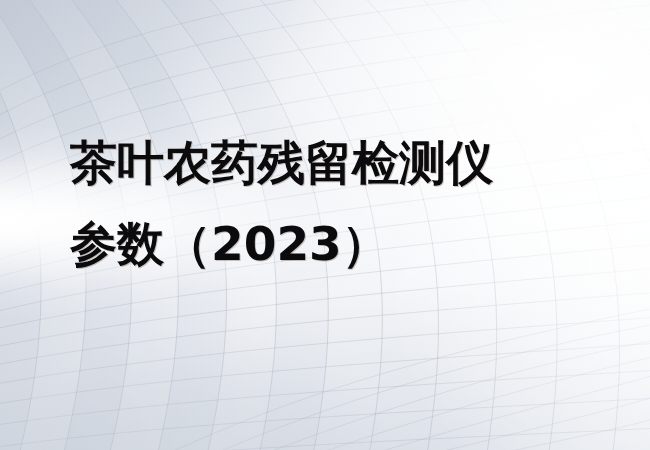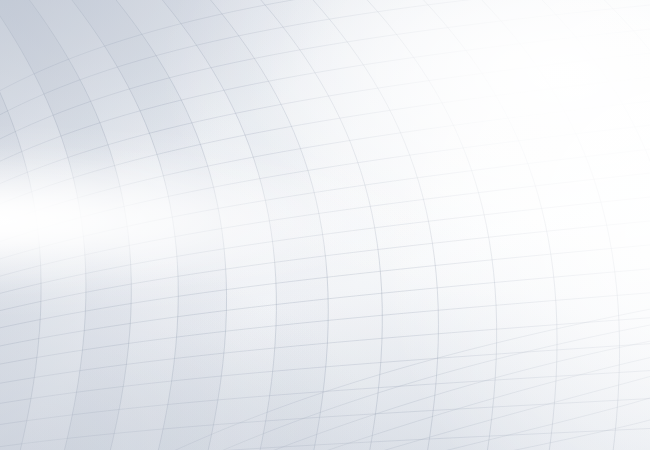--- a/index.html
+++ b/index.html
@@ -185,14 +185,18 @@
       </g>
     </svg>
   </div>
 
   <div class="bg-layer mesh-fade"></div>
   <div class="bg-layer bg-shade"></div>
   <div class="bg-layer bg-glow-tr"></div>
   <div class="bg-layer bg-glow-r"></div>
   <div class="bg-layer bg-glow-main"></div>
 
+  <div class="title-block">
+    <div class="title-line">茶叶农药残留检测仪</div>
+    <div class="title-line">参数（2023）</div>
+  </div>
 
 </div>
 
 </body></html>

